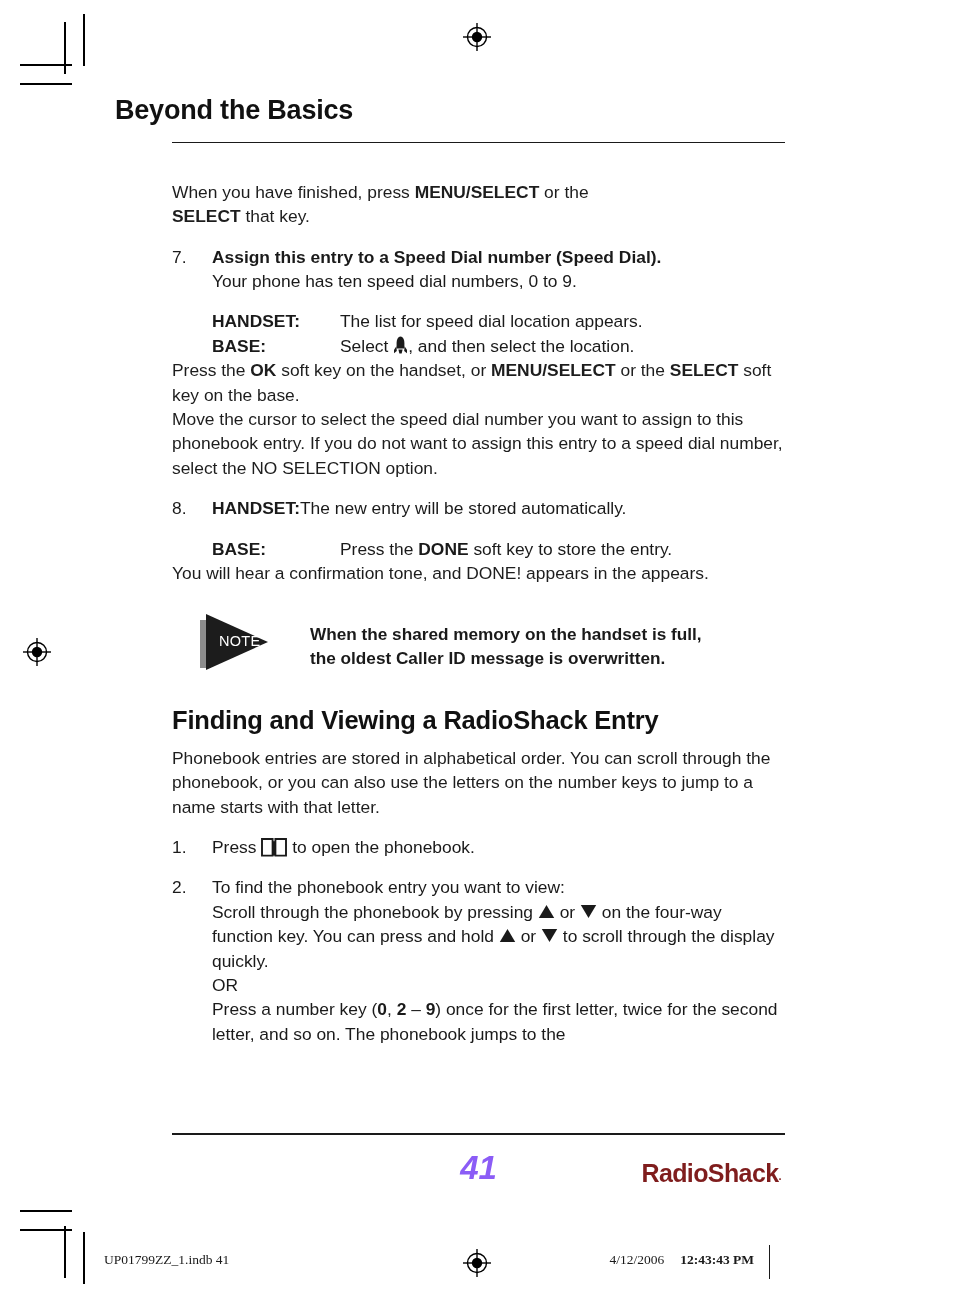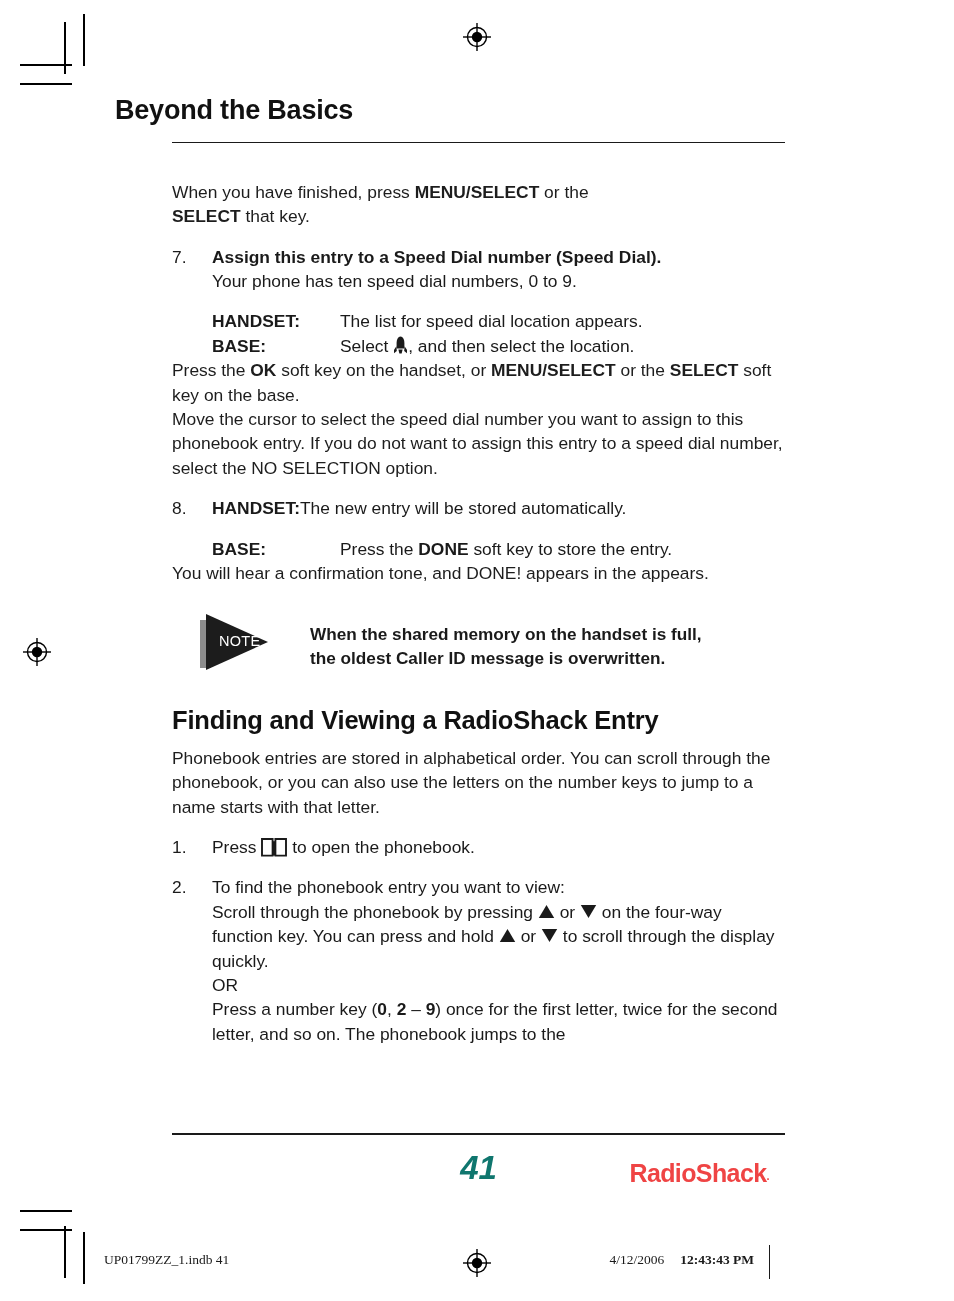--- a/index.html
+++ b/index.html
@@ -178,30 +178,30 @@
     height: 60px;
   }
   .pagenum {
     position: absolute;
     left: 50%;
     transform: translateX(-50%);
     top: 14px;
     font-size: 33px;
     font-weight: bold;
     font-style: italic;
-    color: #0f766e;
+    color: #8b5cf6;
   }
   .brand {
     position: absolute;
-    right: 16px;
+    right: 4px;
     top: 24px;
     font-size: 25px;
     font-weight: bold;
     letter-spacing: -0.6px;
-    color: #ef4444;
+    color: #7f1d1d;
   }
   .brand .reg {
     font-size: 11px;
     font-weight: bold;
     vertical-align: 2px;
   }
 
   
   .printinfo {
     position: absolute;

